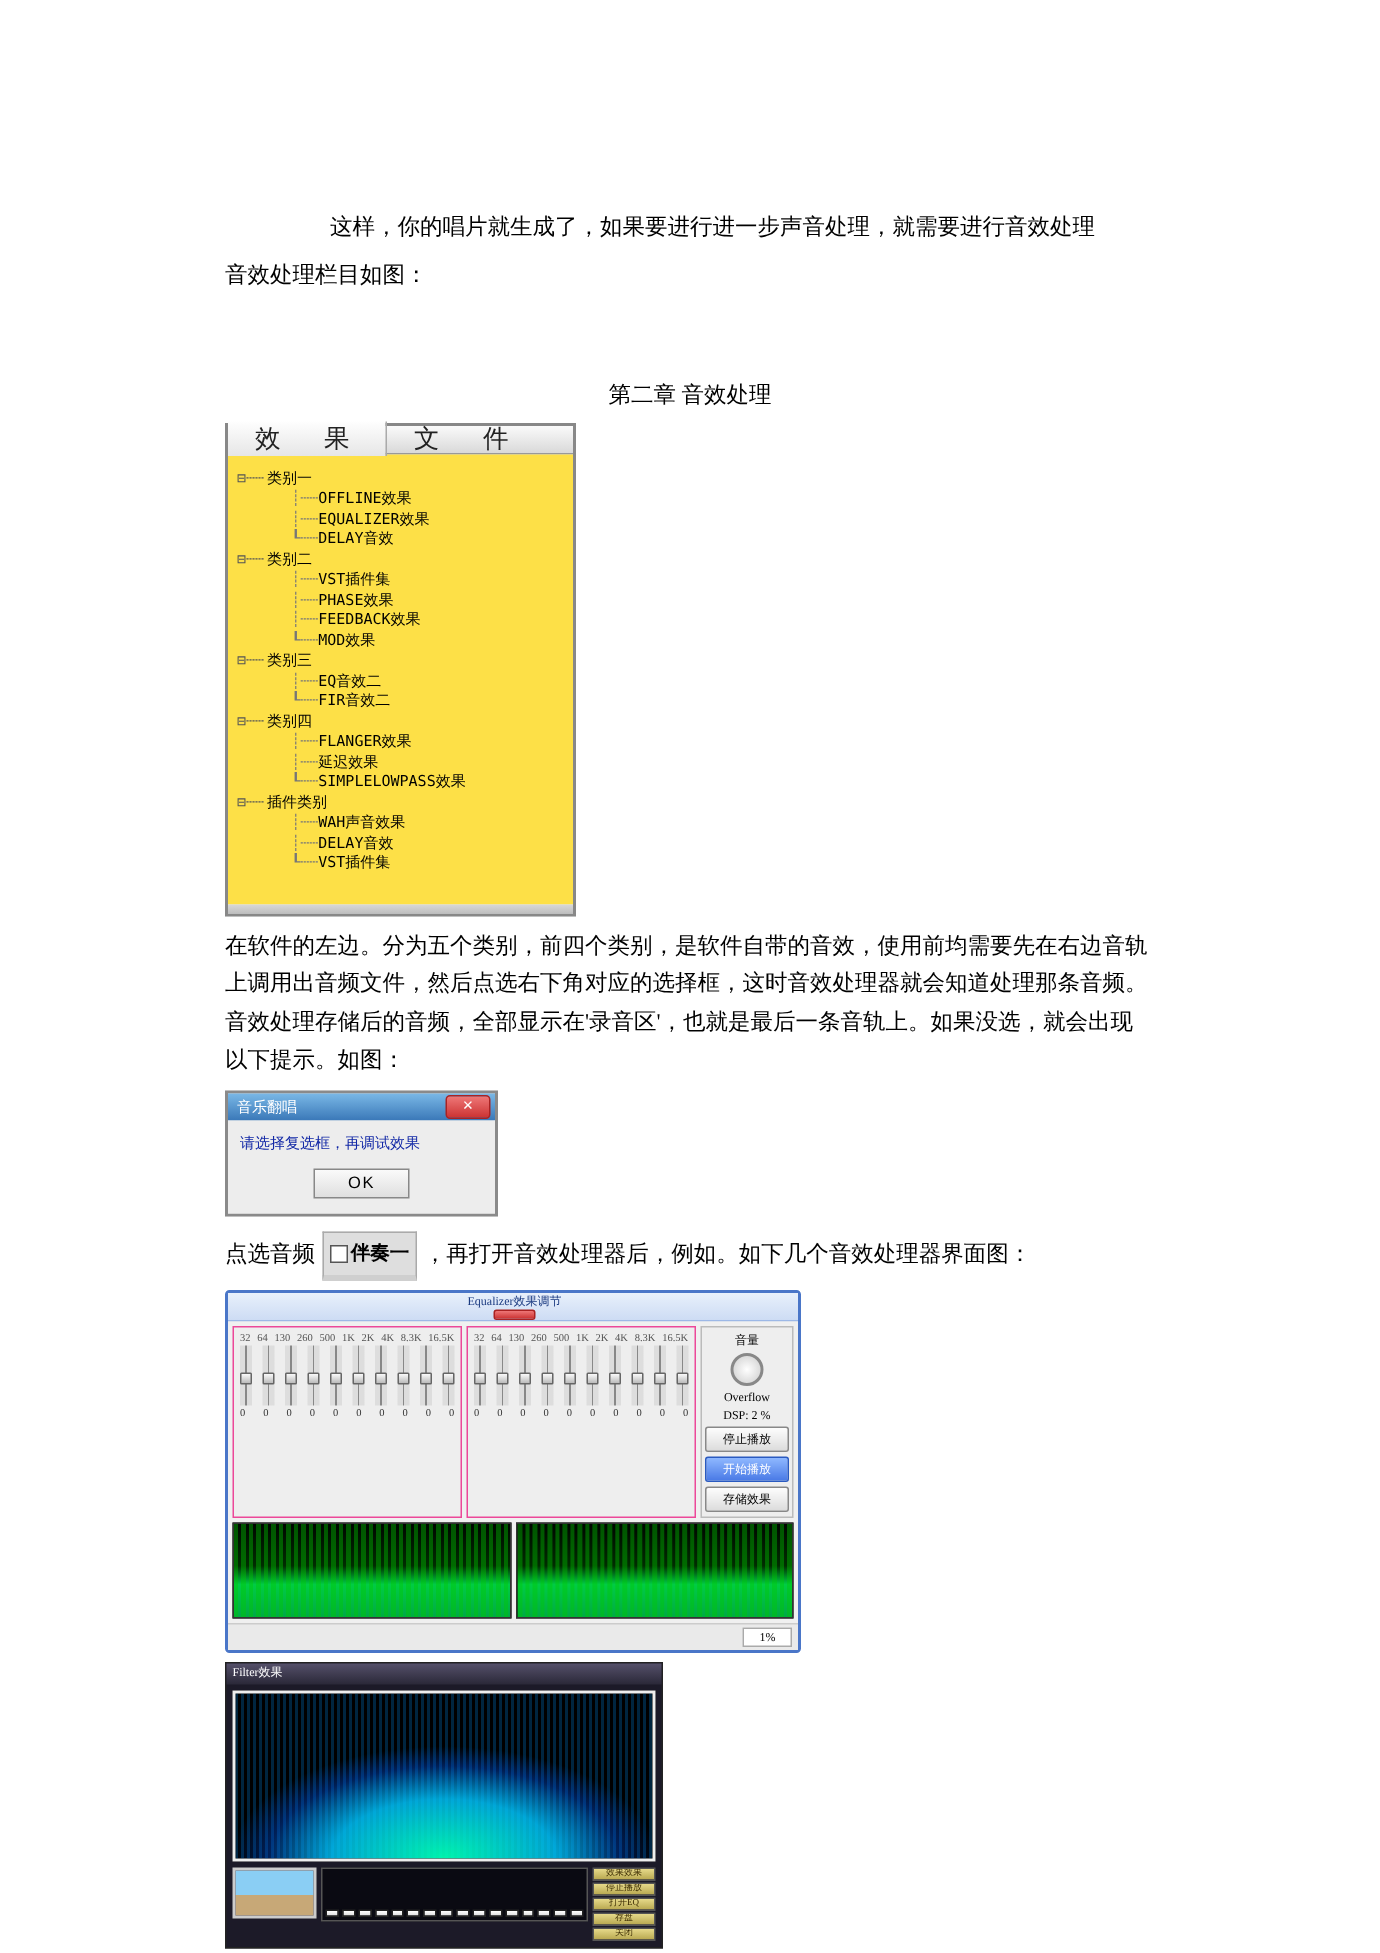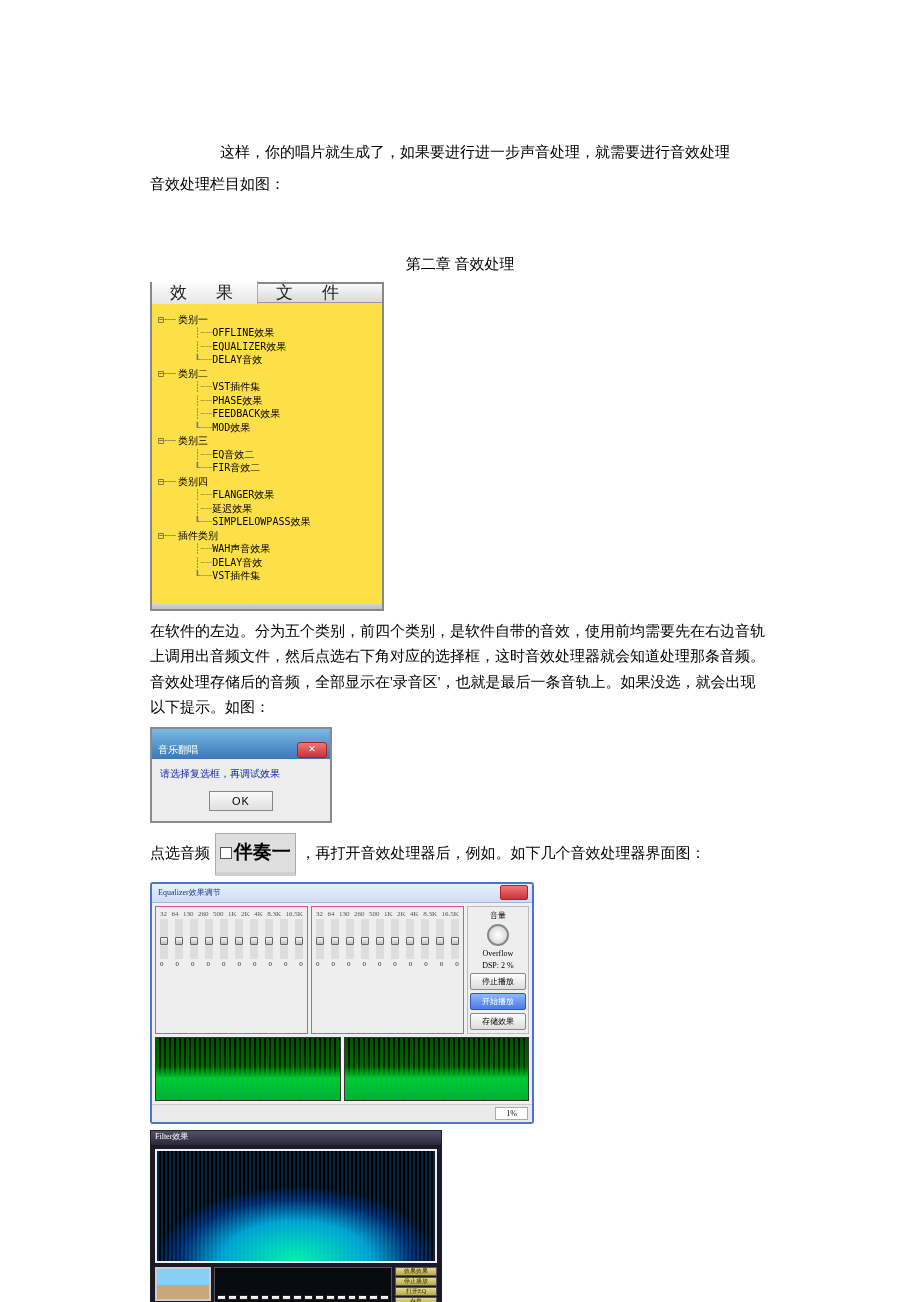--- a/index.html
+++ b/index.html
@@ -85,21 +85,21 @@
   background: #ededed;
   box-shadow: 0 0 0 1px #fff inset;
 }
 .dialog-title {
   background: linear-gradient(#7ab8e6,#3a78b8);
   color: #fff;
   height: 18px;
   display: flex;
   align-items: center;
   justify-content: space-between;
-  padding: 12px 3px 0 6px;
+  padding: 0 3px 0 6px;
 }
 .dialog-close {
   width: 28px;
   height: 14px;
   border-radius: 3px;
   background: linear-gradient(#e77,#c33);
   border: 1px solid #a22;
   color: #fff;
   font-size: 9px;
   text-align: center;
@@ -123,21 +123,21 @@
   border: 1px solid #888;
   font-size: 11px;
   letter-spacing: 1px;
 }
 
 .inline-label {
   display: inline-block;
   vertical-align: middle;
   background: #dedede;
   border: 1px solid #aaa;
-  font-size: 19px;
+  font-size: 13px;
   font-weight: bold;
   padding: 2px 4px 4px 4px;
   margin: 0 1px;
   border-bottom: 4px solid #cfcfcf;
 }
 .inline-label .check {
   display:inline-block;
   width:10px;height:10px;border:1px solid #555;background:#fff;margin-right:2px;vertical-align:middle;
 }
 
@@ -147,24 +147,24 @@
   border-radius: 3px;
   margin: 6px 0 6px 0;
   font-size: 8px;
   background: #f0f0f0;
 }
 .eq-title {
   background: linear-gradient(#e8f0fb,#cddcf4);
   height: 18px;
   display:flex;
   align-items:center;
-  justify-content:space-between;
   padding:0 4px 0 6px;
   color:#1a3a80;
   border-bottom:1px solid #9db8e6;
+  flex-direction:column;
 }
 .eq-close {
   width:26px;height:13px;border-radius:2px;background:linear-gradient(#e77,#c33);border:1px solid #a22;
 }
 .eq-content {
   display:flex;
   gap:3px;
   padding:3px;
   background:#f0f0f0;
 }

